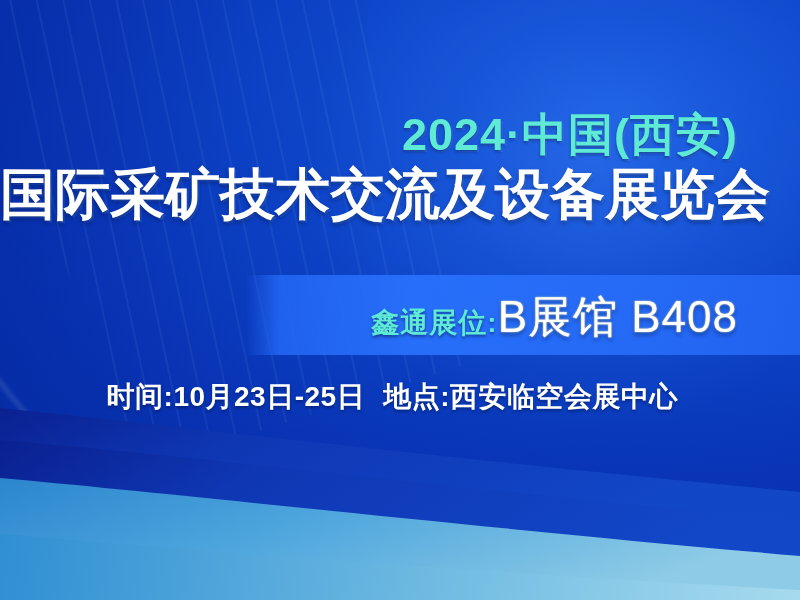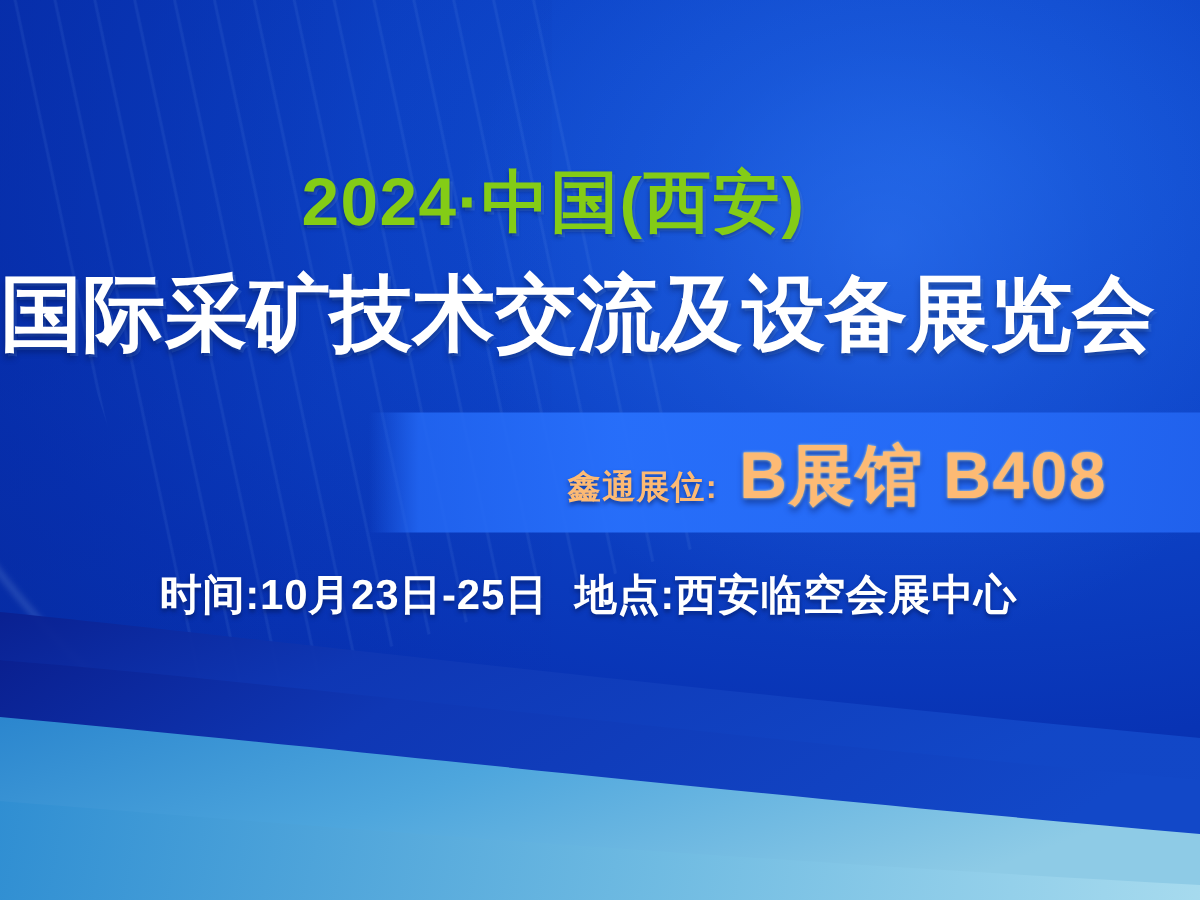--- a/index.html
+++ b/index.html
@@ -113,31 +113,30 @@
     position: absolute;
     left: 0; top: 112px;
     width: 800px;
     text-align: right;
     padding-right: 62px;
     box-sizing: border-box;
   }
   .title-line1 {
     font-size: 45px;
     font-weight: bold;
-    color: #84cc16;
+    color: #5eead4;
     letter-spacing: 1px;
     line-height: 1.0;
     text-shadow:
       0 2px 3px rgba(0,20,70,0.45),
       2px 2px 0 rgba(120,180,255,0.18);
     white-space: nowrap;
-    text-align: center;
   }
   .title-line2 {
-    margin-top: 25px;
+    margin-top: 10px;
     font-size: 55px;
     font-weight: bold;
     color: #ffffff;
     letter-spacing: 0px;
     line-height: 1.0;
     text-shadow:
       0 3px 4px rgba(0,20,70,0.45),
       2px 2px 0 rgba(120,180,255,0.18);
     white-space: nowrap;
   }
@@ -145,34 +144,33 @@
   .booth-row {
     position: absolute;
     left: 0; top: 288px;
     width: 800px;
     padding-right: 62px;
     box-sizing: border-box;
     text-align: right;
     white-space: nowrap;
   }
   .booth-label {
-    font-size: 22px;
-    font-weight: bold;
-    color: #fdba74;
+    font-size: 28px;
+    font-weight: bold;
+    color: #5eead4;
     letter-spacing: 1px;
     vertical-align: baseline;
     text-shadow: 0 2px 3px rgba(0,18,70,0.5);
     text-align: right;
   }
   .booth-value {
     font-size: 44px;
-    font-weight: bold;
-    color: #fdba74;
+    font-weight: normal;
+    color: #ffffff;
     letter-spacing: 1px;
-    margin-left: 14px;
     vertical-align: baseline;
     text-shadow:
       0 0 2px rgba(255,250,180,0.9),
       0 3px 4px rgba(0,18,70,0.45);
   }
 
   .info-row {
     position: absolute;
     left: 0; top: 378px;
     width: 740px;

